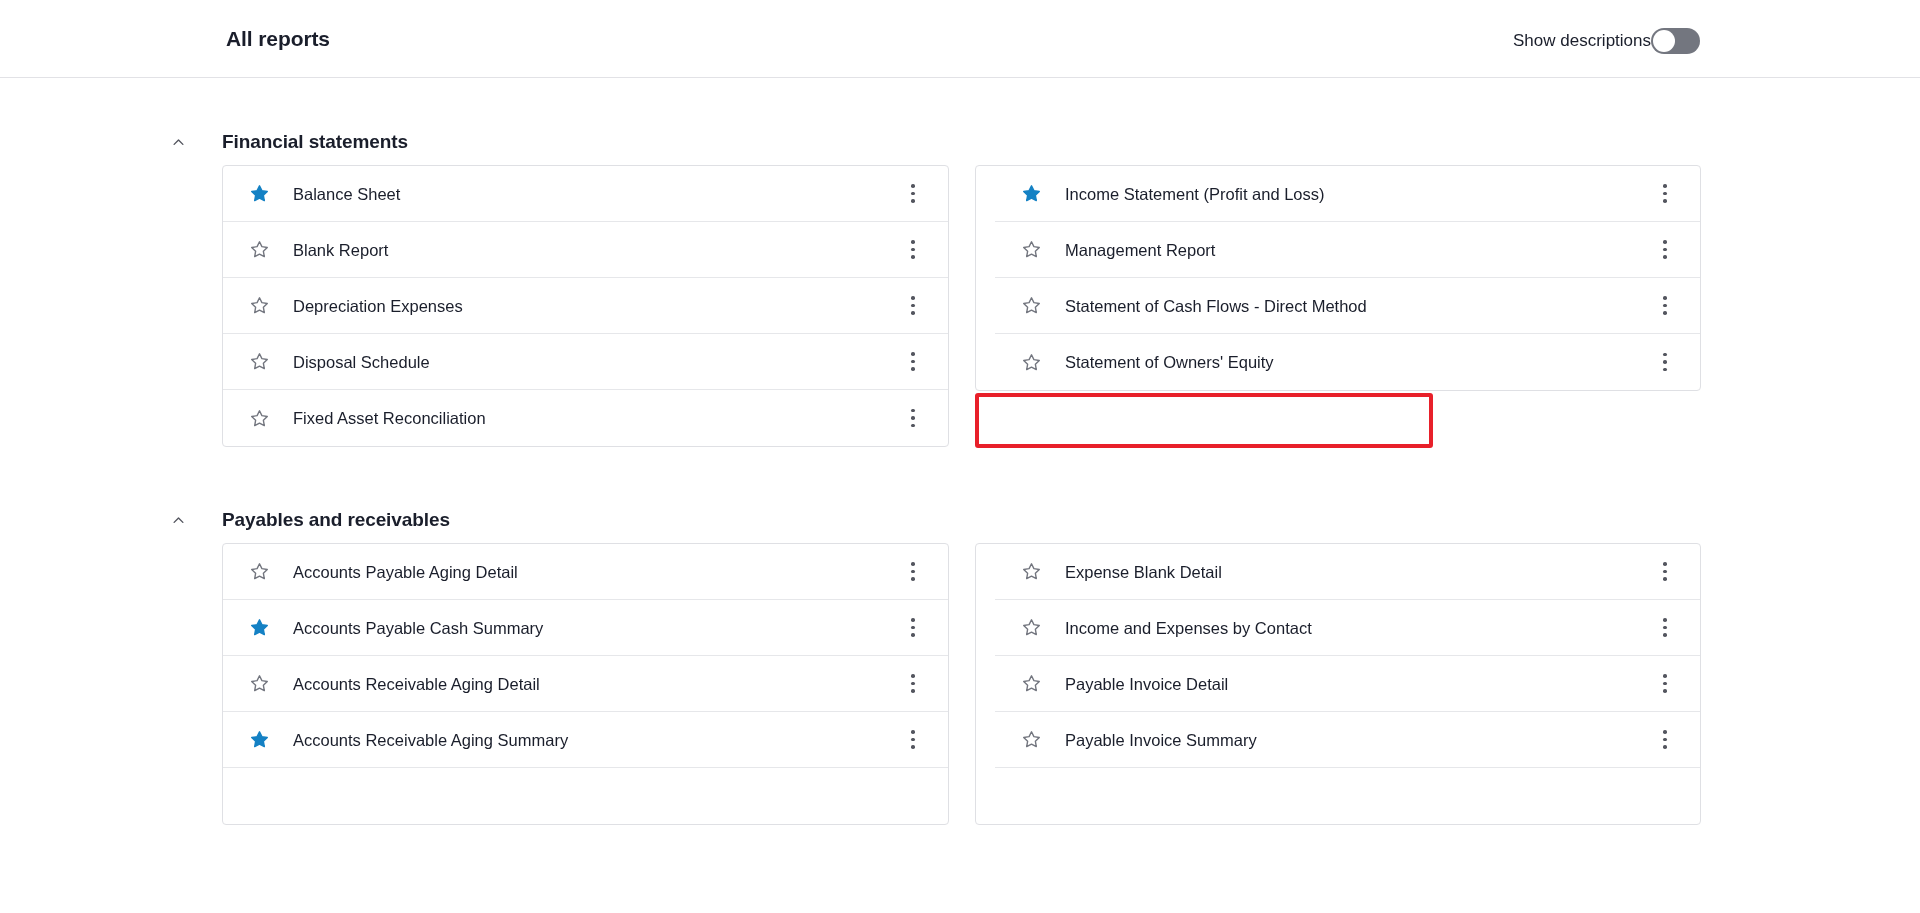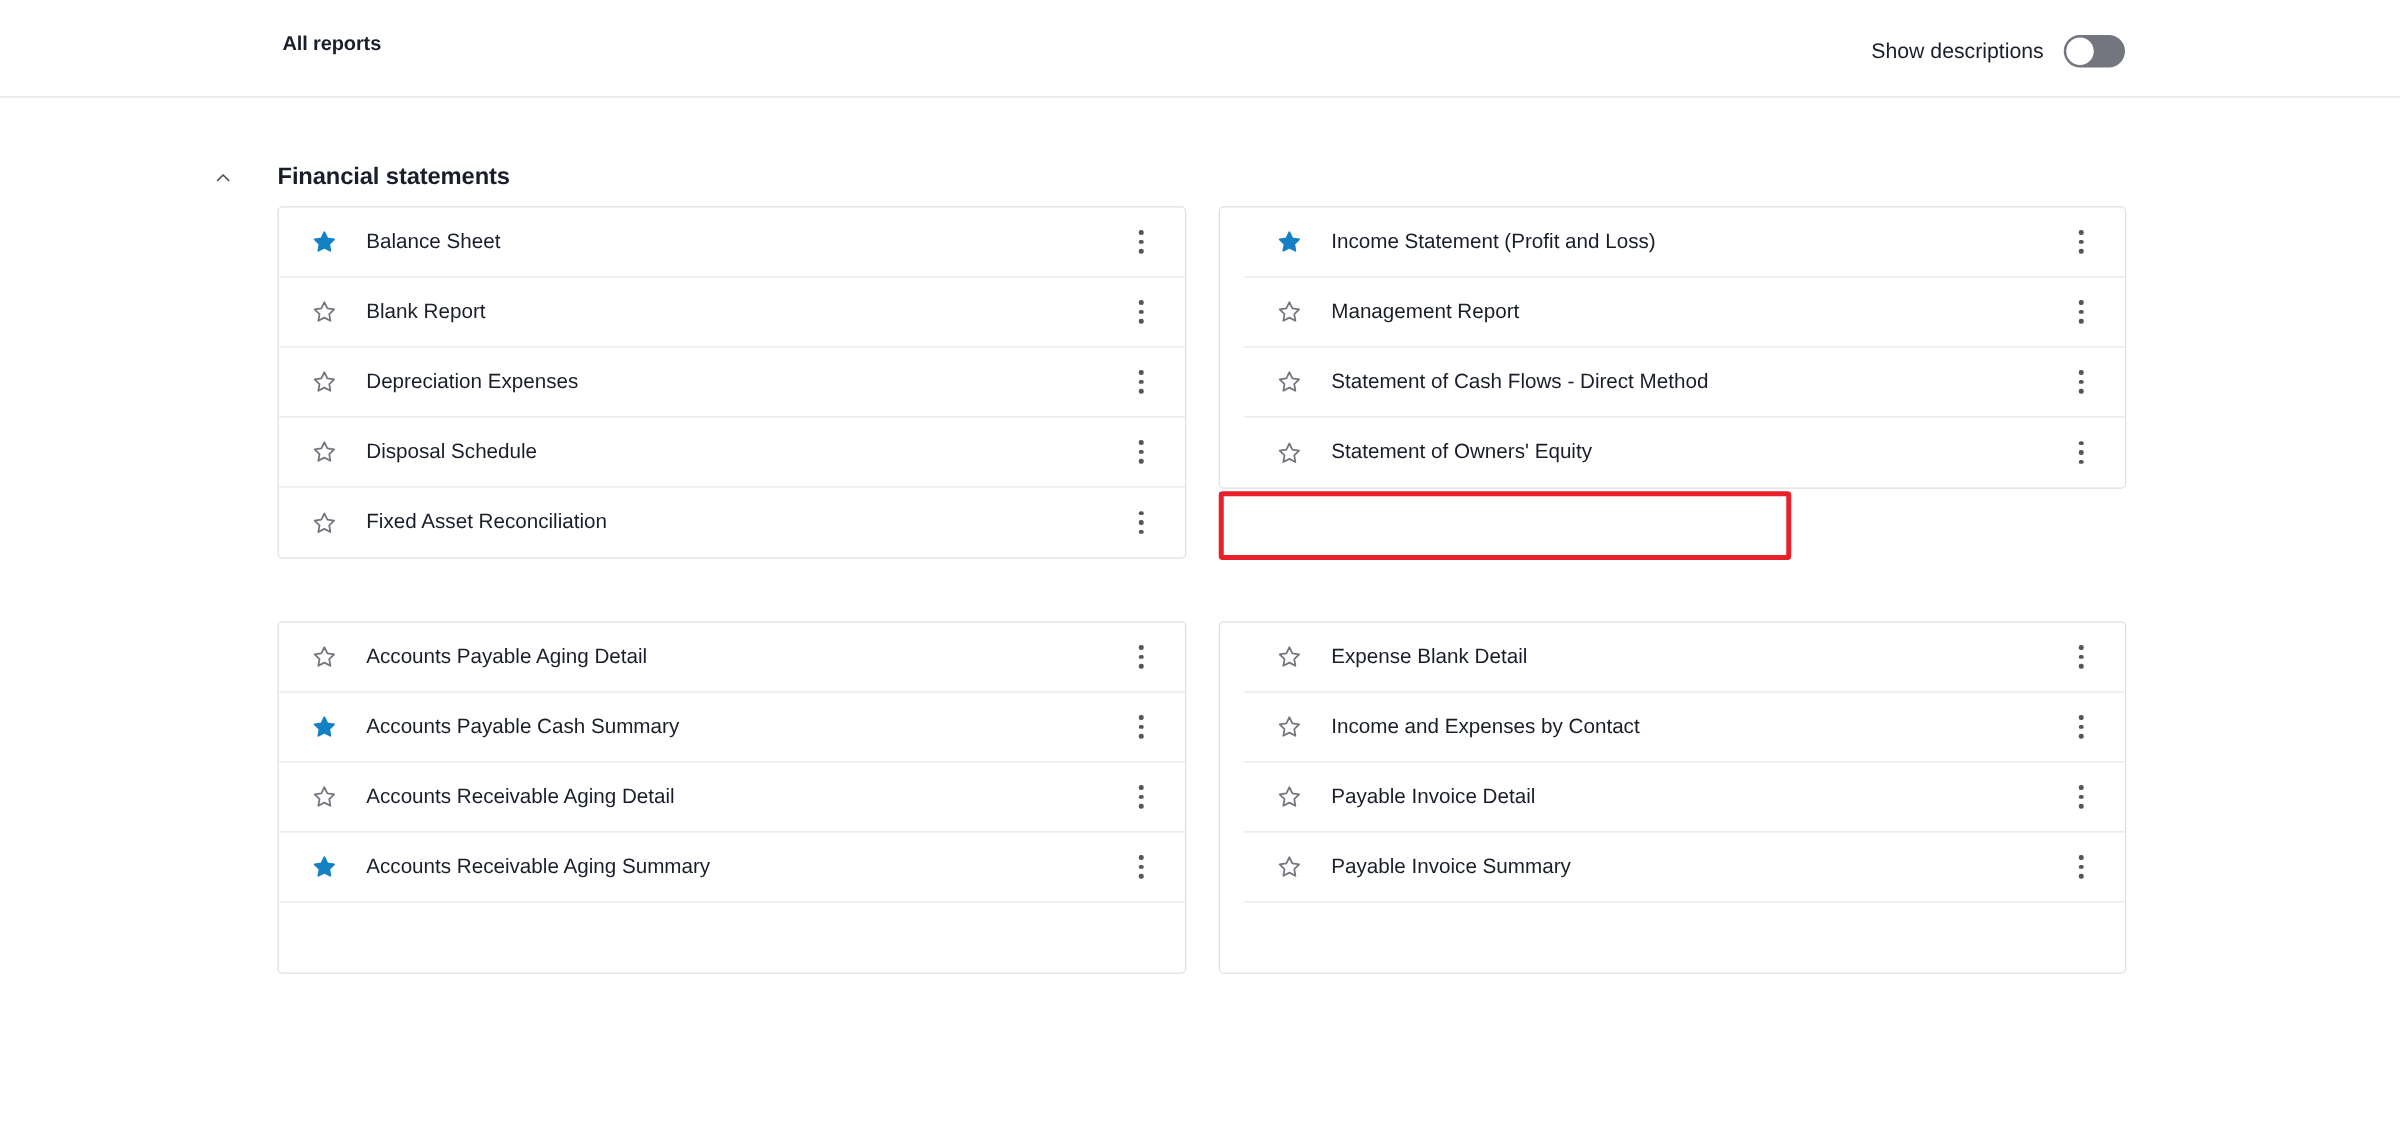--- a/index.html
+++ b/index.html
@@ -41,32 +41,31 @@
     height: 78px;
     background: #ffffff;
     border-bottom: 1px solid #e2e2e6;
     box-sizing: border-box;
     z-index: 20;
   }
   #page-title {
     position: absolute;
     left: 226px;
     top: 27px;
-    font-size: 16px;
+    font-size: 21px;
     font-weight: bold;
     letter-spacing: -0.1px;
     color: #1a1e2b;
   }
   #desc-toggle-wrap {
     position: absolute;
     right: 220px;
     top: 28px;
     display: flex;
     align-items: center;
-    gap: 16px;
   }
   #desc-toggle-label {
     font-size: 17px;
     color: #1a1e2b;
   }
   .toggle {
     width: 49px;
     height: 26px;
     border-radius: 13px;
     background: #73767f;
@@ -369,20 +368,28 @@
                 <i></i>
                 <i></i>
                 <i></i>
               </button>
             </div>
           </div>
         </div>
         <div class="gap-sm"></div>
       </div>
       <div class="section">
+        <div class="section-head">
+          <button class="chevron-btn">
+            <svg width="15" height="15" viewBox="0 0 24 24" fill="none" stroke="#54565f" stroke-width="2.2" stroke-linecap="round" stroke-linejoin="round">
+              <polyline points="5,15 12,8 19,15"></polyline>
+            </svg>
+          </button>
+          <div class="section-title">Payables and receivables</div>
+        </div>
         <div class="cols" style="height: 282px;">
           <div class="card left">
             <div class="report-row">
               <button class="star-btn">
                 <svg width="21" height="21" viewBox="0 0 24 24" fill="none" stroke="#73767f" stroke-width="1.6" stroke-linejoin="round">
                   <path d="M12 3.2l2.75 5.57 6.15.9-4.45 4.34 1.05 6.12L12 17.24l-5.5 2.89 1.05-6.12L3.1 9.67l6.15-.9z"></path>
                 </svg>
               </button>
               <span class="row-label">Accounts Payable Aging Detail</span>
               <button class="kebab-btn">

